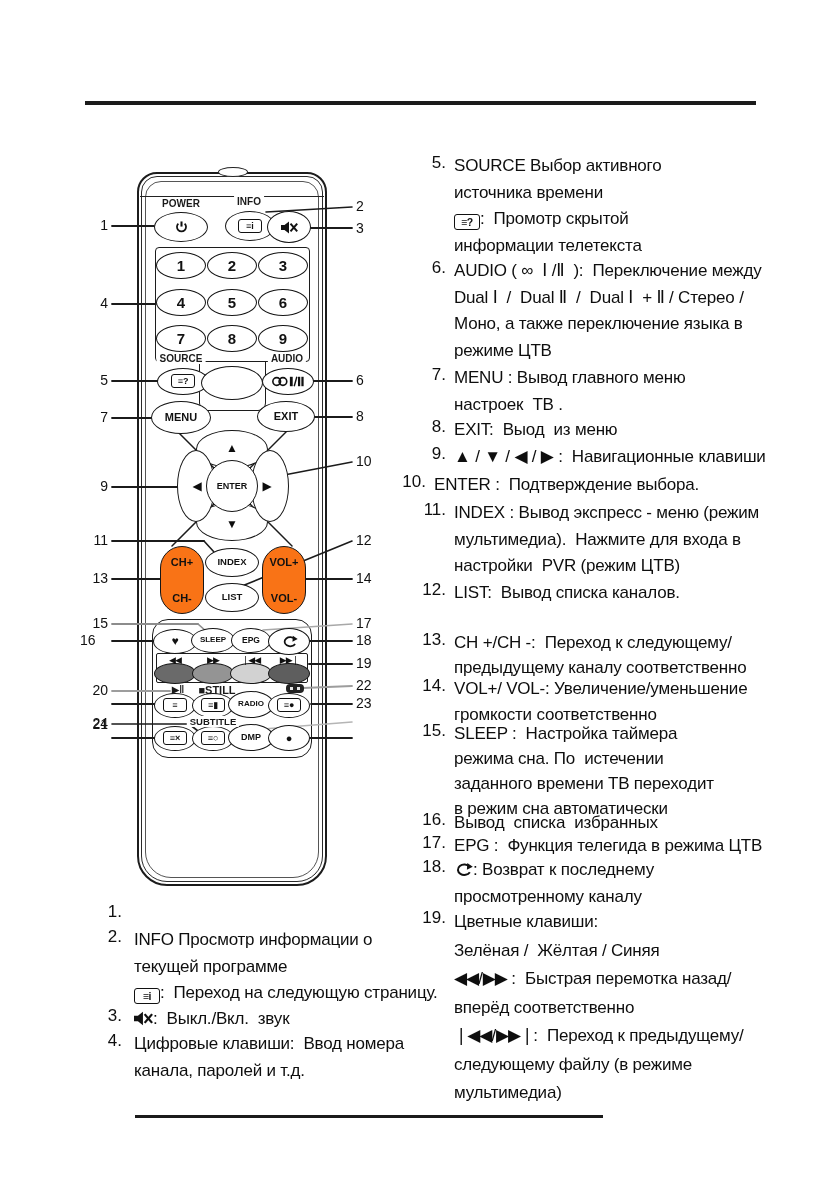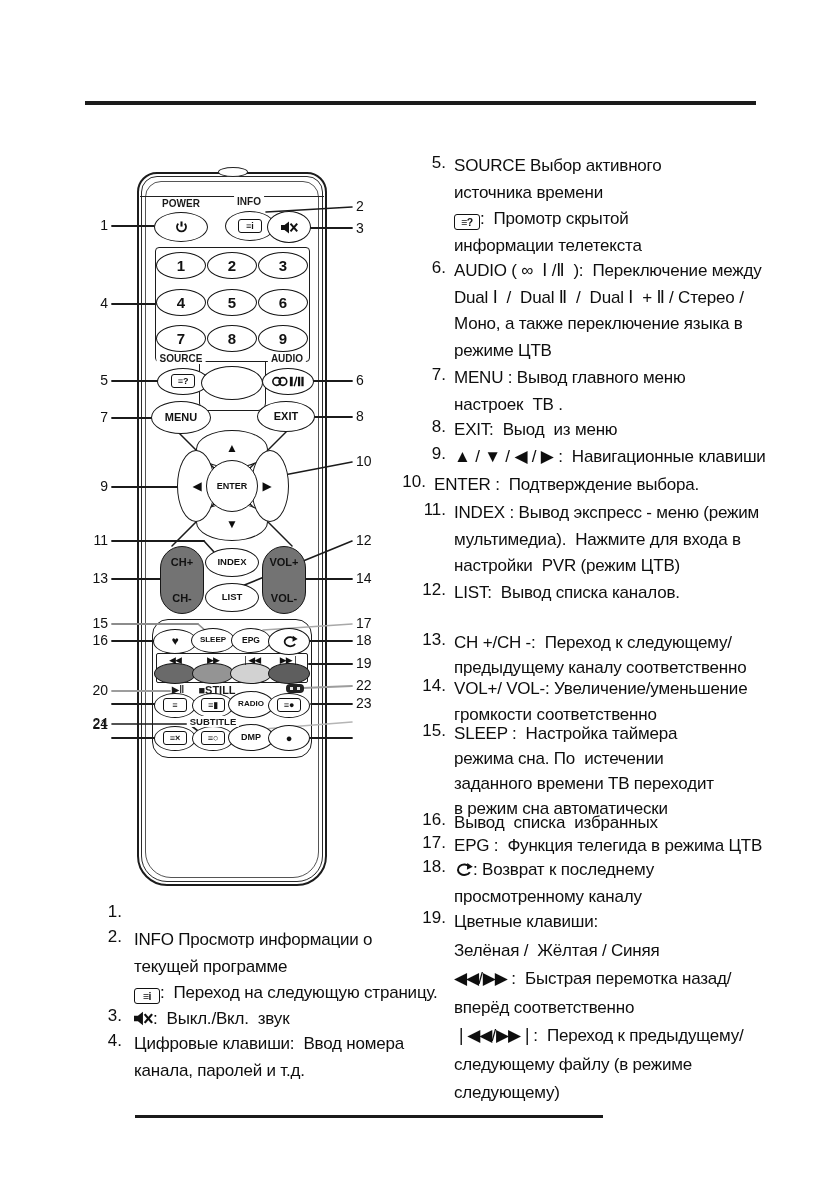--- a/index.html
+++ b/index.html
@@ -12,21 +12,21 @@
   .inner-outline{position:absolute;border:1px solid #2a2a2a;box-sizing:border-box;border-radius:16px 16px 26px 26px;z-index:1;}
   #face-line{position:absolute;left:140px;top:196px;width:184px;height:0;border-top:1.5px solid #222;z-index:2;}
   #top-notch{position:absolute;left:218px;top:167px;width:30px;height:10px;background:#fff;
     border:1.5px solid #222;border-radius:50%;box-sizing:border-box;z-index:2;}
   
   .box{position:absolute;border:1.5px solid #1c1c1c;box-sizing:border-box;z-index:2;border-radius:6px;}
   
   .btn{position:absolute;background:#fff;border:1.6px solid #161616;border-radius:50%;
     display:flex;align-items:center;justify-content:center;box-sizing:border-box;z-index:3;
     font-weight:bold;color:#111;line-height:1;}
-  .pill{position:absolute;background:#737373;border:1.6px solid #161616;border-radius:24px;
+  .pill{position:absolute;background:#f97316;border:1.6px solid #161616;border-radius:24px;
     box-sizing:border-box;z-index:3;display:flex;flex-direction:column;align-items:center;
     justify-content:space-between;padding:9px 0;font-weight:bold;font-size:11px;}
   .petal{position:absolute;background:#fff;border:1.6px solid #161616;border-radius:50%;box-sizing:border-box;z-index:3;}
   .nav-arrow{position:absolute;z-index:4;font-size:12px;color:#0d0d0d;transform:translate(-50%,-50%);}
   .lbl{position:absolute;transform:translateX(-50%);z-index:4;background:#fff;padding:0 3px;
     font-weight:bold;font-size:10px;white-space:nowrap;color:#1a1a1a;}
   .tt-ic{display:inline-flex;align-items:center;justify-content:center;border:1.5px solid #111;
     border-radius:3px;font-weight:bold;background:#fff;}
   .btn .tt-ic{width:22px;height:12px;font-size:9px;letter-spacing:0;}
   .inline-ic{display:inline-flex;align-items:center;justify-content:center;border:1.6px solid #111;
@@ -315,21 +315,21 @@
       </div>
       <div class="instr-item" style="left: 420px; top: 908px; width: 360px;">
         <div class="instr-num" style="width: 26px;">19.</div>
         <div class="instr-lines" style="line-height: 28.5px;">
           <div class="instr-line">Цветные клавиши:</div>
           <div class="instr-line">Зелёная /&nbsp; Жёлтая / Синяя</div>
           <div class="instr-line"><b class="tr">◀◀</b>/<b class="tr">▶▶</b> :&nbsp; Быстрая перемотка назад/</div>
           <div class="instr-line">вперёд соответственно</div>
           <div class="instr-line"><b class="tr">❘◀◀</b>/<b class="tr">▶▶❘</b>:&nbsp; Переход к предыдущему/</div>
           <div class="instr-line">следующему файлу (в режиме</div>
-          <div class="instr-line">следующему)</div>
+          <div class="instr-line">мультимедиа)</div>
         </div>
       </div>
     </div>
   <div id="left-list">
       <div class="instr-item" style="left: 100px; top: 902px; width: 330px;">
         <div class="instr-num" style="width: 22px;">1.</div>
       </div>
       <div class="instr-item" style="left: 100px; top: 927px; width: 330px;">
         <div class="instr-num" style="width: 22px;">2.</div>
         <div class="instr-lines" style="line-height: 26.5px;">
@@ -398,21 +398,21 @@
     <div class="co-num" style="left: 356px; width: 30px; top: 372px;">6</div>
     <div class="co-num" style="left: 80px; width: 28px; text-align: right; top: 409px;">7</div>
     <div class="co-num" style="left: 356px; width: 30px; top: 408px;">8</div>
     <div class="co-num" style="left: 80px; width: 28px; text-align: right; top: 478px;">9</div>
     <div class="co-num" style="left: 356px; width: 30px; top: 453px;">10</div>
     <div class="co-num" style="left: 80px; width: 28px; text-align: right; top: 532px;">11</div>
     <div class="co-num" style="left: 356px; width: 30px; top: 532px;">12</div>
     <div class="co-num" style="left: 80px; width: 28px; text-align: right; top: 570px;">13</div>
     <div class="co-num" style="left: 356px; width: 30px; top: 570px;">14</div>
     <div class="co-num" style="left: 80px; width: 28px; text-align: right; top: 615px;">15</div>
-    <div class="co-num" style="left: 80px; width: 28px; text-align: right; top: 632px;">16</div>
+    <div class="co-num" style="left: 80px; width: 28px; top: 632px;">16</div>
     <div class="co-num" style="left: 356px; width: 30px; top: 615px;">17</div>
     <div class="co-num" style="left: 356px; width: 30px; top: 632px;">18</div>
     <div class="co-num" style="left: 356px; width: 30px; top: 655px;">19</div>
     <div class="co-num" style="left: 80px; width: 28px; text-align: right; top: 682px;">20</div>
     <div class="co-num" style="left: 80px; width: 28px; text-align: right; top: 716px;">21</div>
     <div class="co-num" style="left: 356px; width: 30px; top: 677px;">22</div>
     <div class="co-num" style="left: 356px; width: 30px; top: 695px;">23</div>
     <div class="co-num" style="left: 80px; width: 28px; text-align: right; top: 715px;">24</div>
   </div>
 

